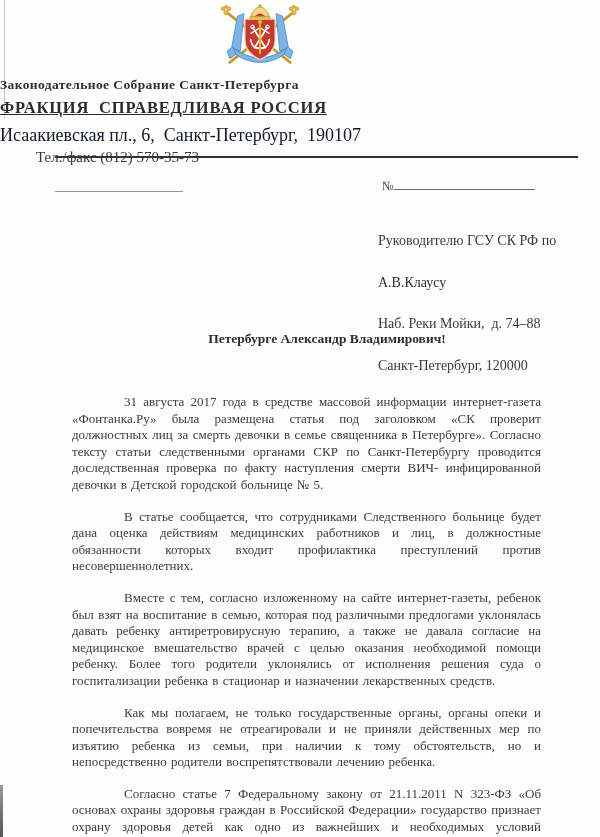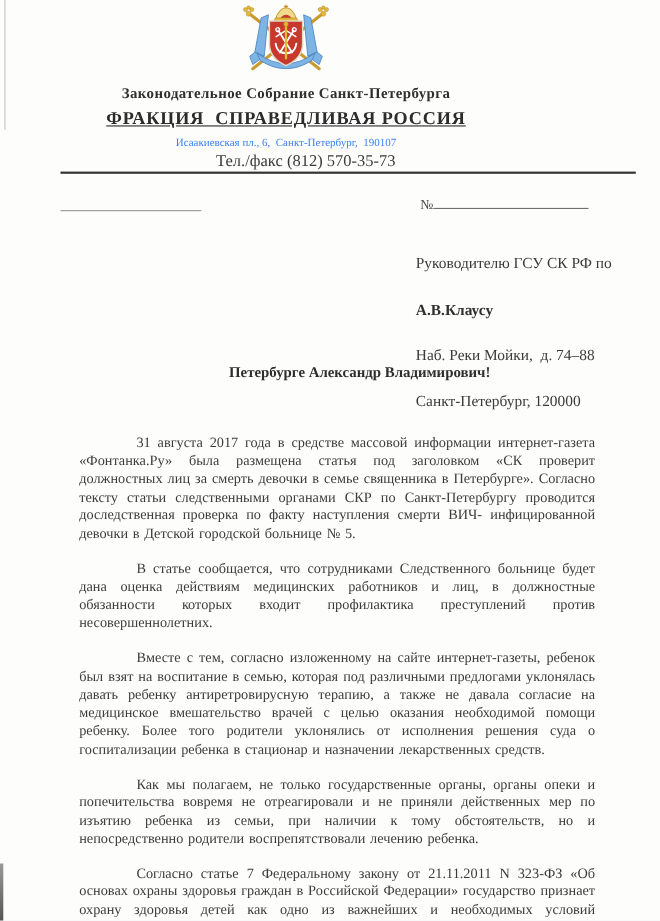--- a/index.html
+++ b/index.html
@@ -20,35 +20,35 @@
     position:absolute;left:4px;top:0;width:1px;height:118px;
     background:#c6c6c6;
   }
   .scan-line-bottom{
     position:absolute;left:0;bottom:0;width:3px;height:52px;
     background:linear-gradient(to bottom,#9a9a9a,#555);
   }
 
   
   .letterhead{
-    position:absolute;top:4px;left:0;width:520px;text-align:center;
+    position:absolute;top:4px;left:0;width:520px;text-align:left;
   }
   .emblem{display:block;margin:0 auto;}
   .org-name{
     margin-top:7px;
     font-size:13.5px;font-weight:bold;color:#2f2f2f;
     letter-spacing:0.4px;
   }
   .faction-name{
     margin-top:5px;
     font-size:16.5px;font-weight:bold;color:#2c2c2c;
     letter-spacing:0.8px;white-space:pre-wrap;text-decoration:underline;
   }
   .lh-address{
-    margin-top:7px;font-size:10px;color:#3b82f6;white-space:pre-wrap;
+    margin-top:7px;font-size:18px;color:#0f172a;white-space:pre-wrap;
   }
   .lh-phone{
     margin-top:3px;font-size:15px;color:#3a3a3a;padding-left:36px;
   }
   .head-rule{
     position:absolute;top:156px;left:55px;width:523px;height:2px;
     background:#343434;
   }
 
   
@@ -64,21 +64,21 @@
     display:inline-block;width:141px;height:12px;
     border-bottom:1.2px solid #6f6f6f;
   }
 
   
   .recipient{
     position:absolute;top:206px;left:378px;
     font-size:14px;line-height:13.9px;color:#3a3a3a;
     white-space:pre-wrap;
   }
-  .recipient .bold{font-weight:bold;color:#303030;}
+  .recipient .bold{font-weight:normal;color:#303030;}
 
   
   .salutation{
     position:absolute;top:331px;left:57px;width:540px;
     text-align:center;font-size:13.5px;font-weight:bold;color:#2e2e2e;
   }
 
   
   .letter-body{
     position:absolute;top:379px;left:57px;width:499px;

